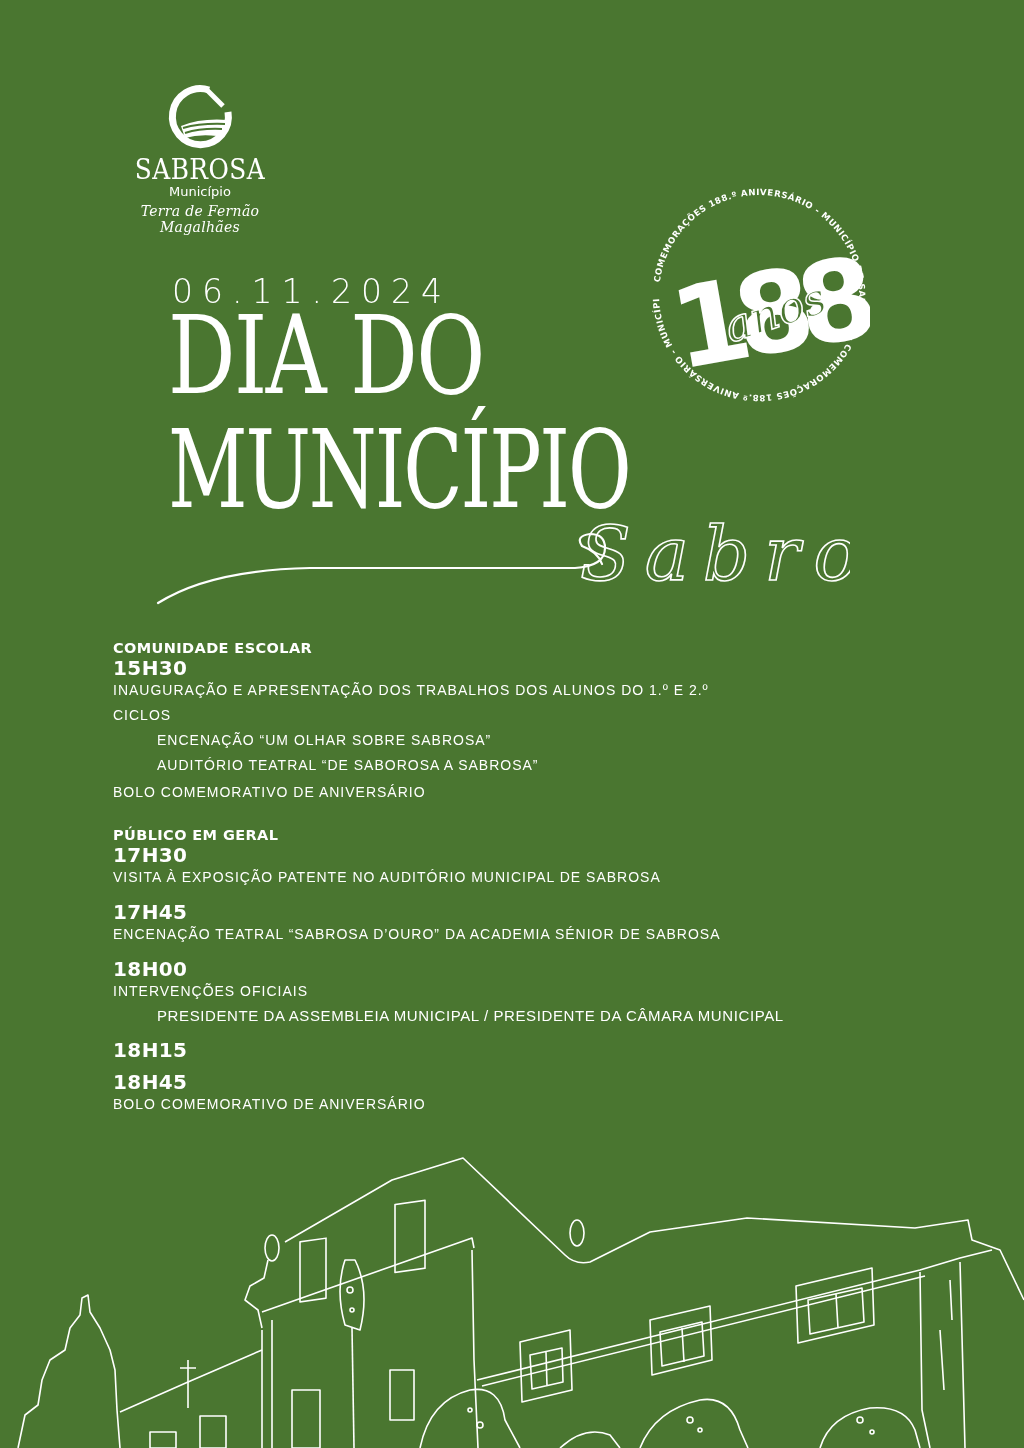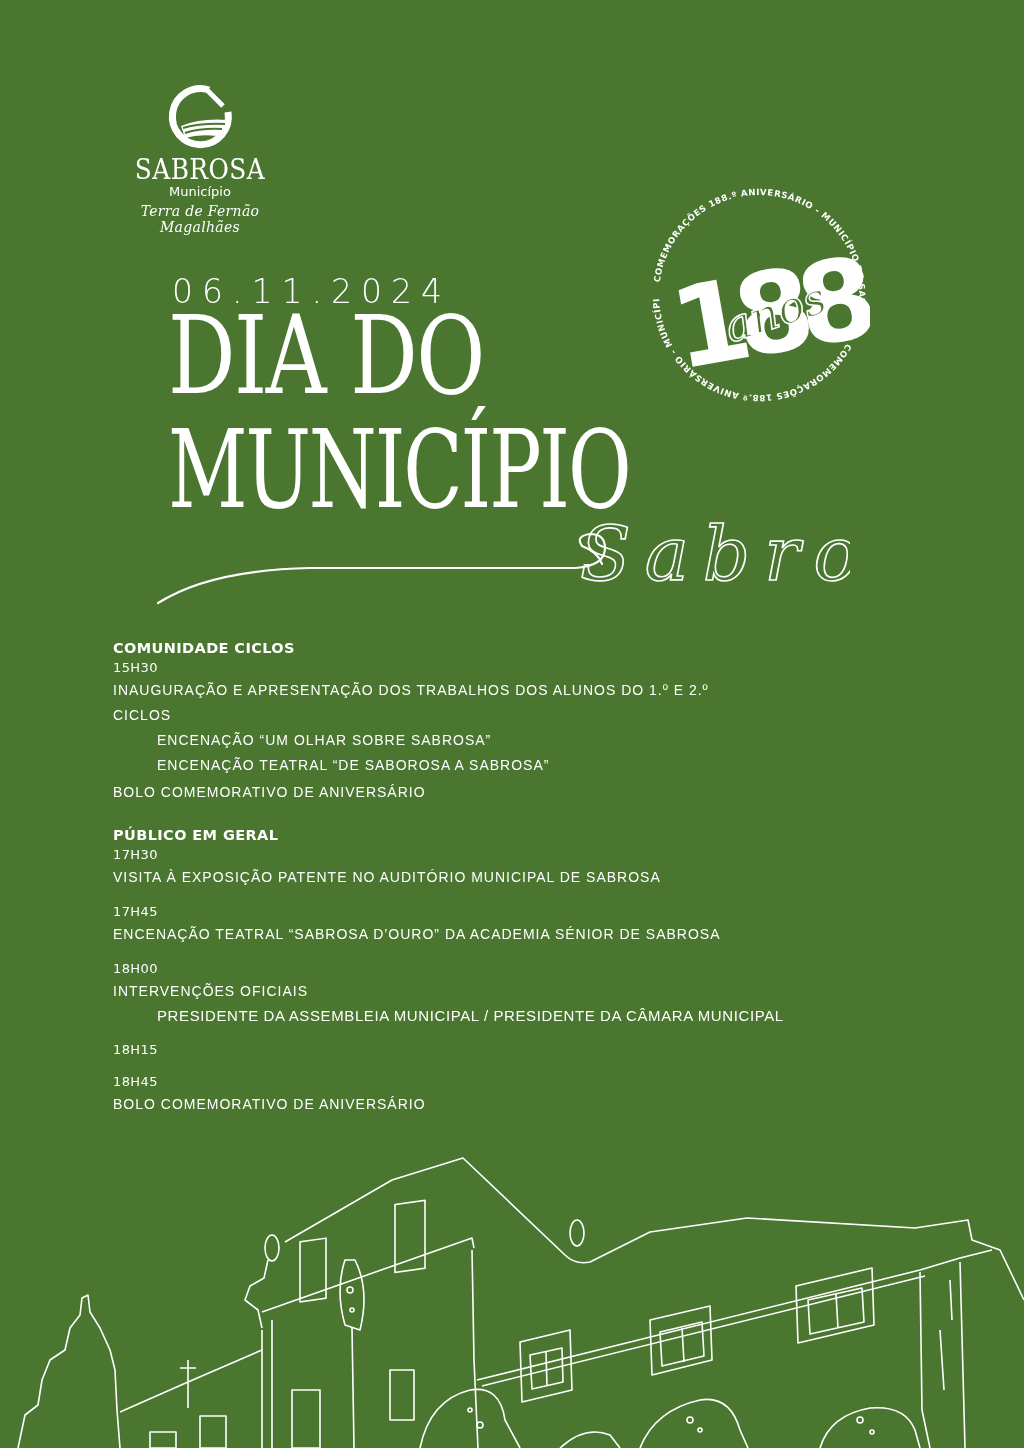--- a/index.html
+++ b/index.html
@@ -26,21 +26,21 @@
   .title1 { left: 168px; top: 300px; font-family: "DejaVu Serif", serif; font-size: 108px; line-height: 112px; letter-spacing: -2px; transform-origin: left top; transform: scaleX(0.78); white-space: nowrap; }
   .title2 { left: 168px; top: 414px; font-family: "DejaVu Serif", serif; font-size: 108px; line-height: 112px; letter-spacing: -3px; transform-origin: left top; transform: scaleX(0.72); white-space: nowrap; }
   .script { left: 150px; top: 520px; width: 700px; height: 100px; }
 
   
   .badge { left: 648px; top: 184px; width: 222px; height: 222px; }
 
   
   .program { left: 113px; top: 638px; width: 820px; }
   .sec-head { font-family: "DejaVu Sans", sans-serif; font-weight: bold; font-size: 14.5px; line-height: 20px; letter-spacing: 0.4px; }
-  .time { font-family: "DejaVu Sans", sans-serif; font-weight: normal; font-size: 13px; line-height: 20px; letter-spacing: 0.4px; }
+  .time { font-family: "DejaVu Sans", sans-serif; font-weight: bold; font-size: 20px; line-height: 20px; letter-spacing: 0.4px; }
   .line { font-family: "Liberation Sans", sans-serif; font-size: 14px; line-height: 25px; letter-spacing: 1px; white-space: nowrap; }
   .line.indent { padding-left: 44px; }
   .line.small { font-size: 15px; line-height: 24px; letter-spacing: 0.6px; }
   .gap-m { height: 12px; }
 
   .building { left: 0; top: 1150px; width: 1024px; height: 298px; }
 </style>
 </head>
 <body>
 
@@ -73,26 +73,26 @@
   </defs>
   <text fill="#fff" font-family="DejaVu Sans, sans-serif" font-size="8.6" font-weight="bold" letter-spacing="0.6">
     <textPath href="#ring" startOffset="2%">COMEMORAÇÕES 188.º ANIVERSÁRIO - MUNICÍPIO DE SABROSA - COMEMORAÇÕES 188.º ANIVERSÁRIO - MUNICÍPIO DE SABROSA -</textPath>
   </text>
   <text x="20" y="170" fill="#fff" font-family="DejaVu Sans, sans-serif" font-weight="bold" font-size="112" letter-spacing="-14" transform="rotate(-10 111 111)">188</text>
   <text x="72" y="148" fill="#4a7630" stroke="#fff" stroke-width="1.5" font-family="DejaVu Serif, serif" font-style="italic" font-size="44" transform="rotate(-18 111 120)">anos</text>
 </svg>
 
 <div class="abs program">
 
-  <div class="sec-head">COMUNIDADE CICLOS</div>
+  <div class="sec-head">COMUNIDADE ESCOLAR</div>
   <div class="time">15H30</div>
   <div class="line">INAUGURAÇÃO E APRESENTAÇÃO DOS TRABALHOS DOS ALUNOS DO 1.º E 2.º</div>
   <div class="line">CICLOS</div>
   <div class="line indent">ENCENAÇÃO “UM OLHAR SOBRE SABROSA”</div>
-  <div class="line indent">ENCENAÇÃO TEATRAL “DE SABOROSA A SABROSA”</div>
+  <div class="line indent">AUDITÓRIO TEATRAL “DE SABOROSA A SABROSA”</div>
   <div class="line" style="margin-top:2px">BOLO COMEMORATIVO DE ANIVERSÁRIO</div>
 
   <div style="height:20px"></div>
 
   <div class="sec-head">PÚBLICO EM GERAL</div>
   <div class="time">17H30</div>
   <div class="line">VISITA À EXPOSIÇÃO PATENTE NO AUDITÓRIO MUNICIPAL DE SABROSA</div>
 
   <div class="gap-m"></div>
   <div class="time">17H45</div>

